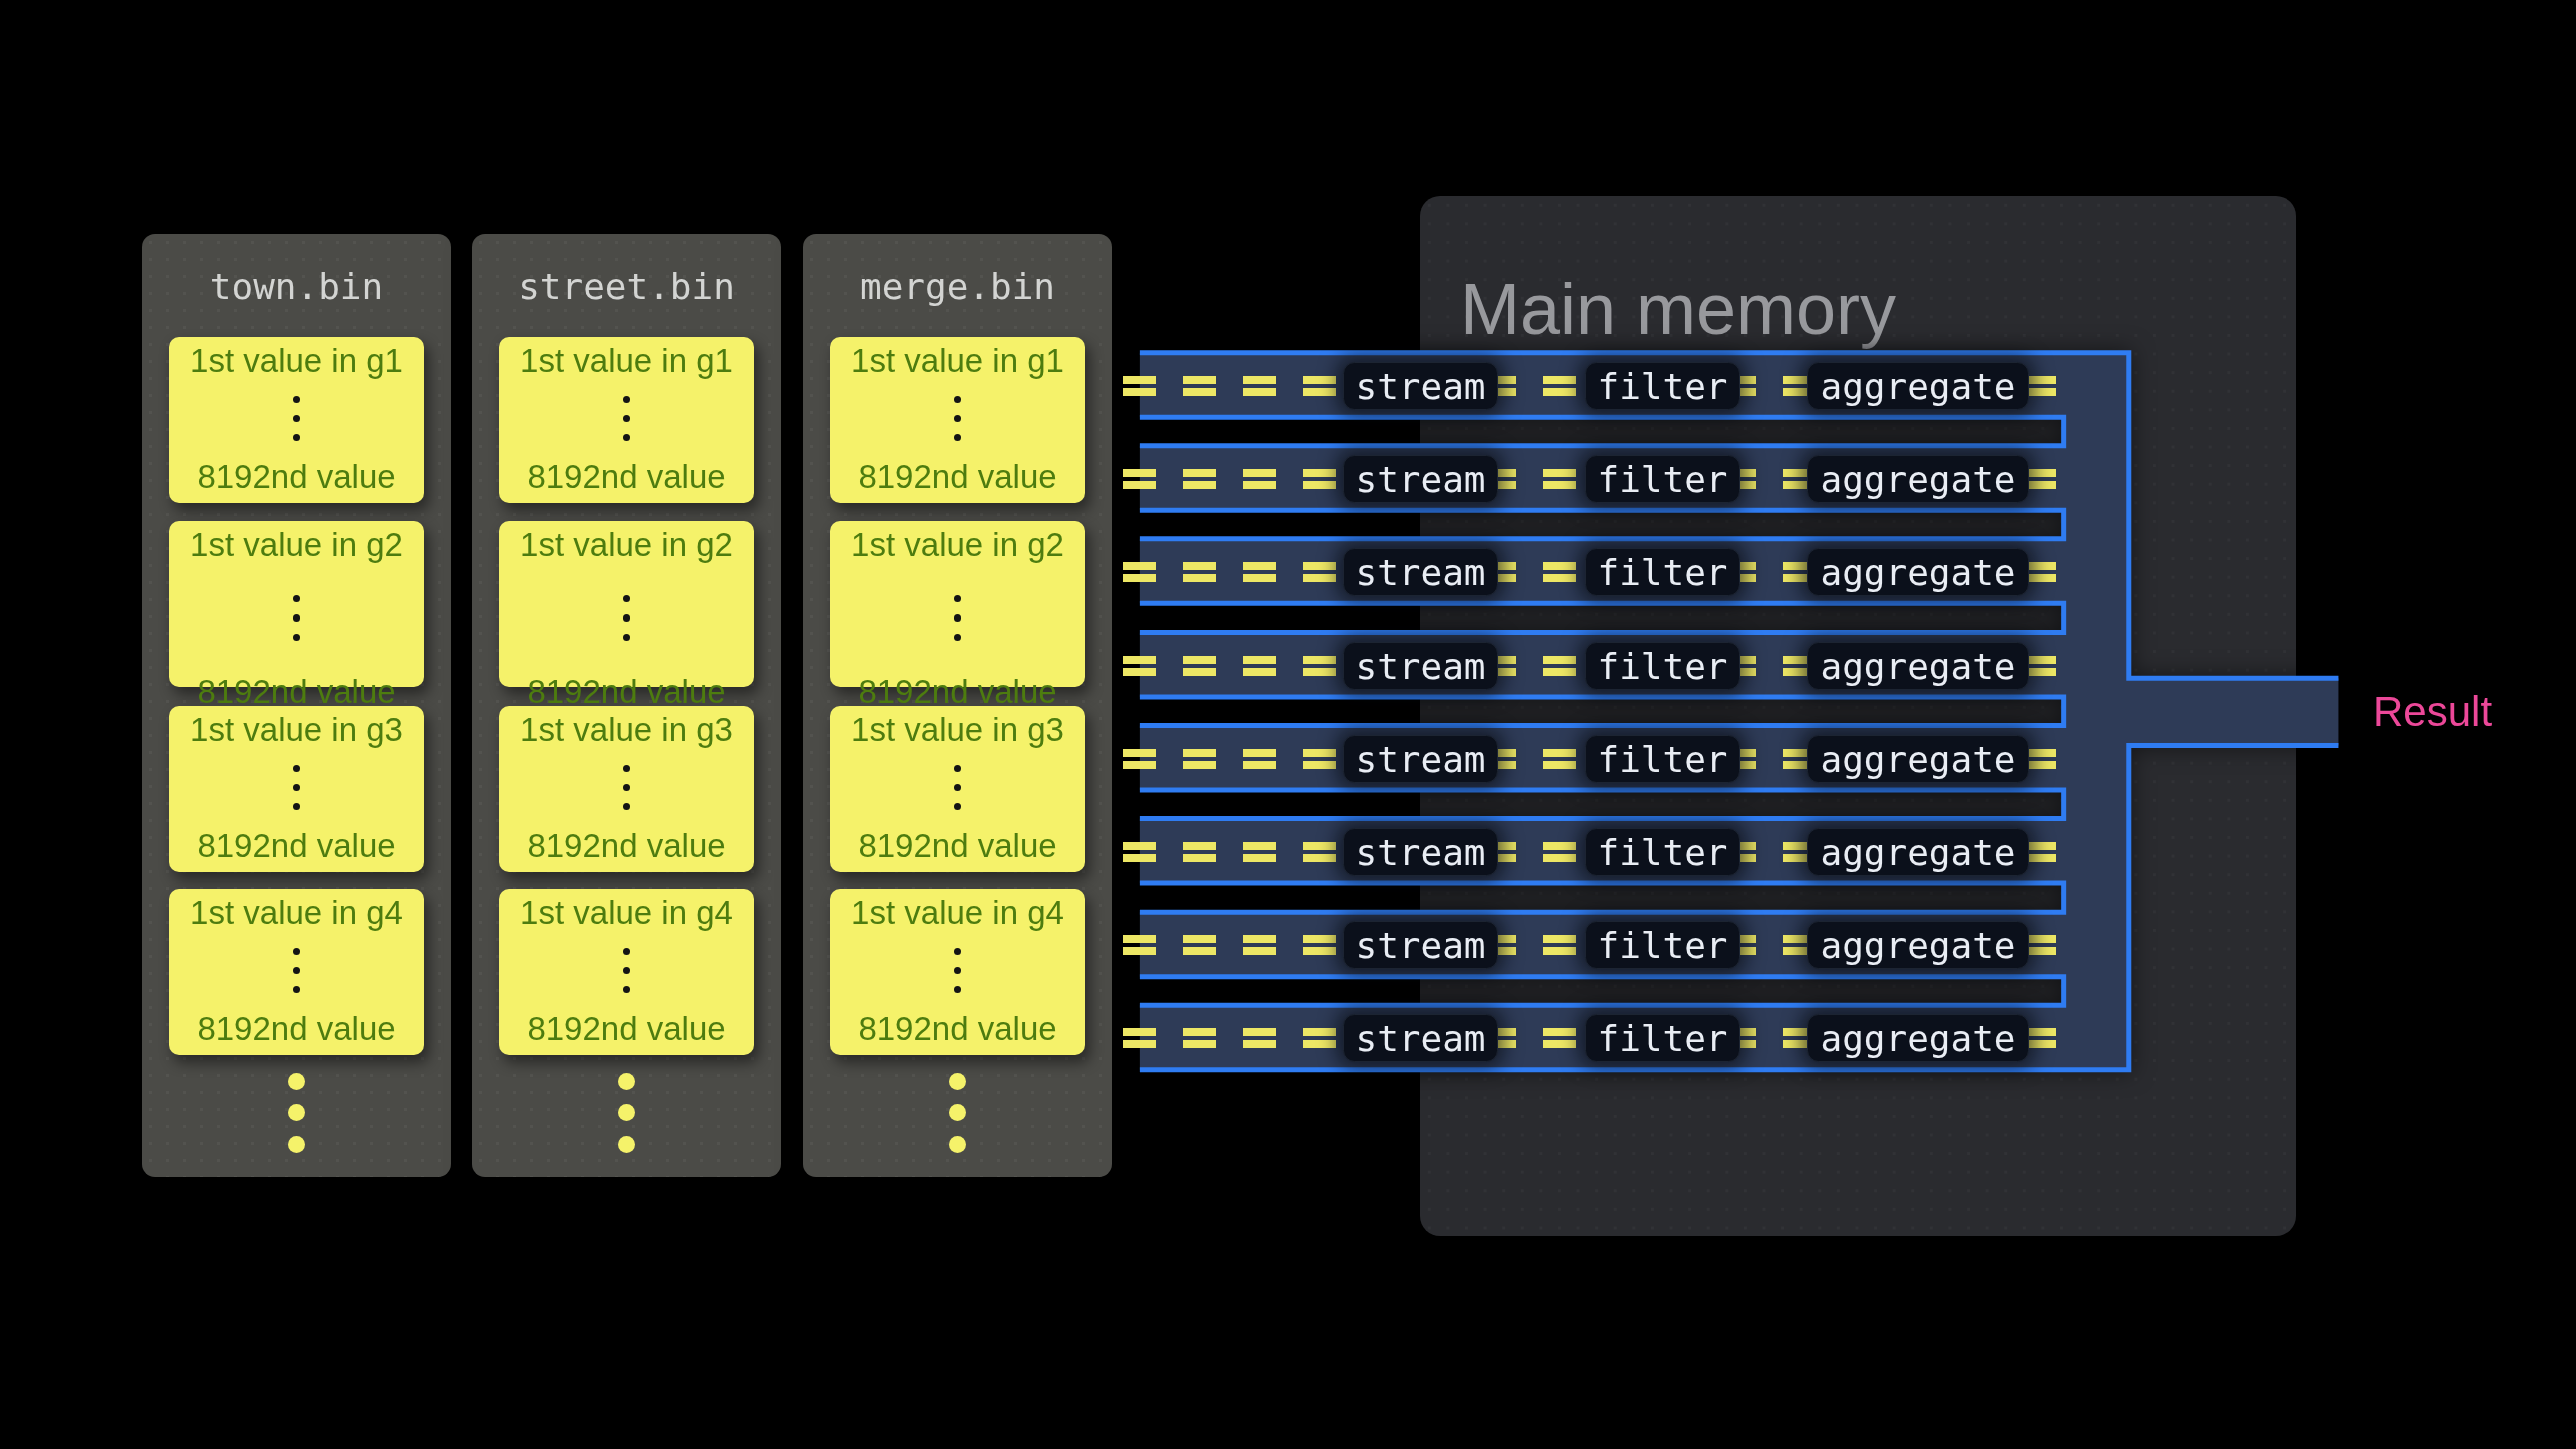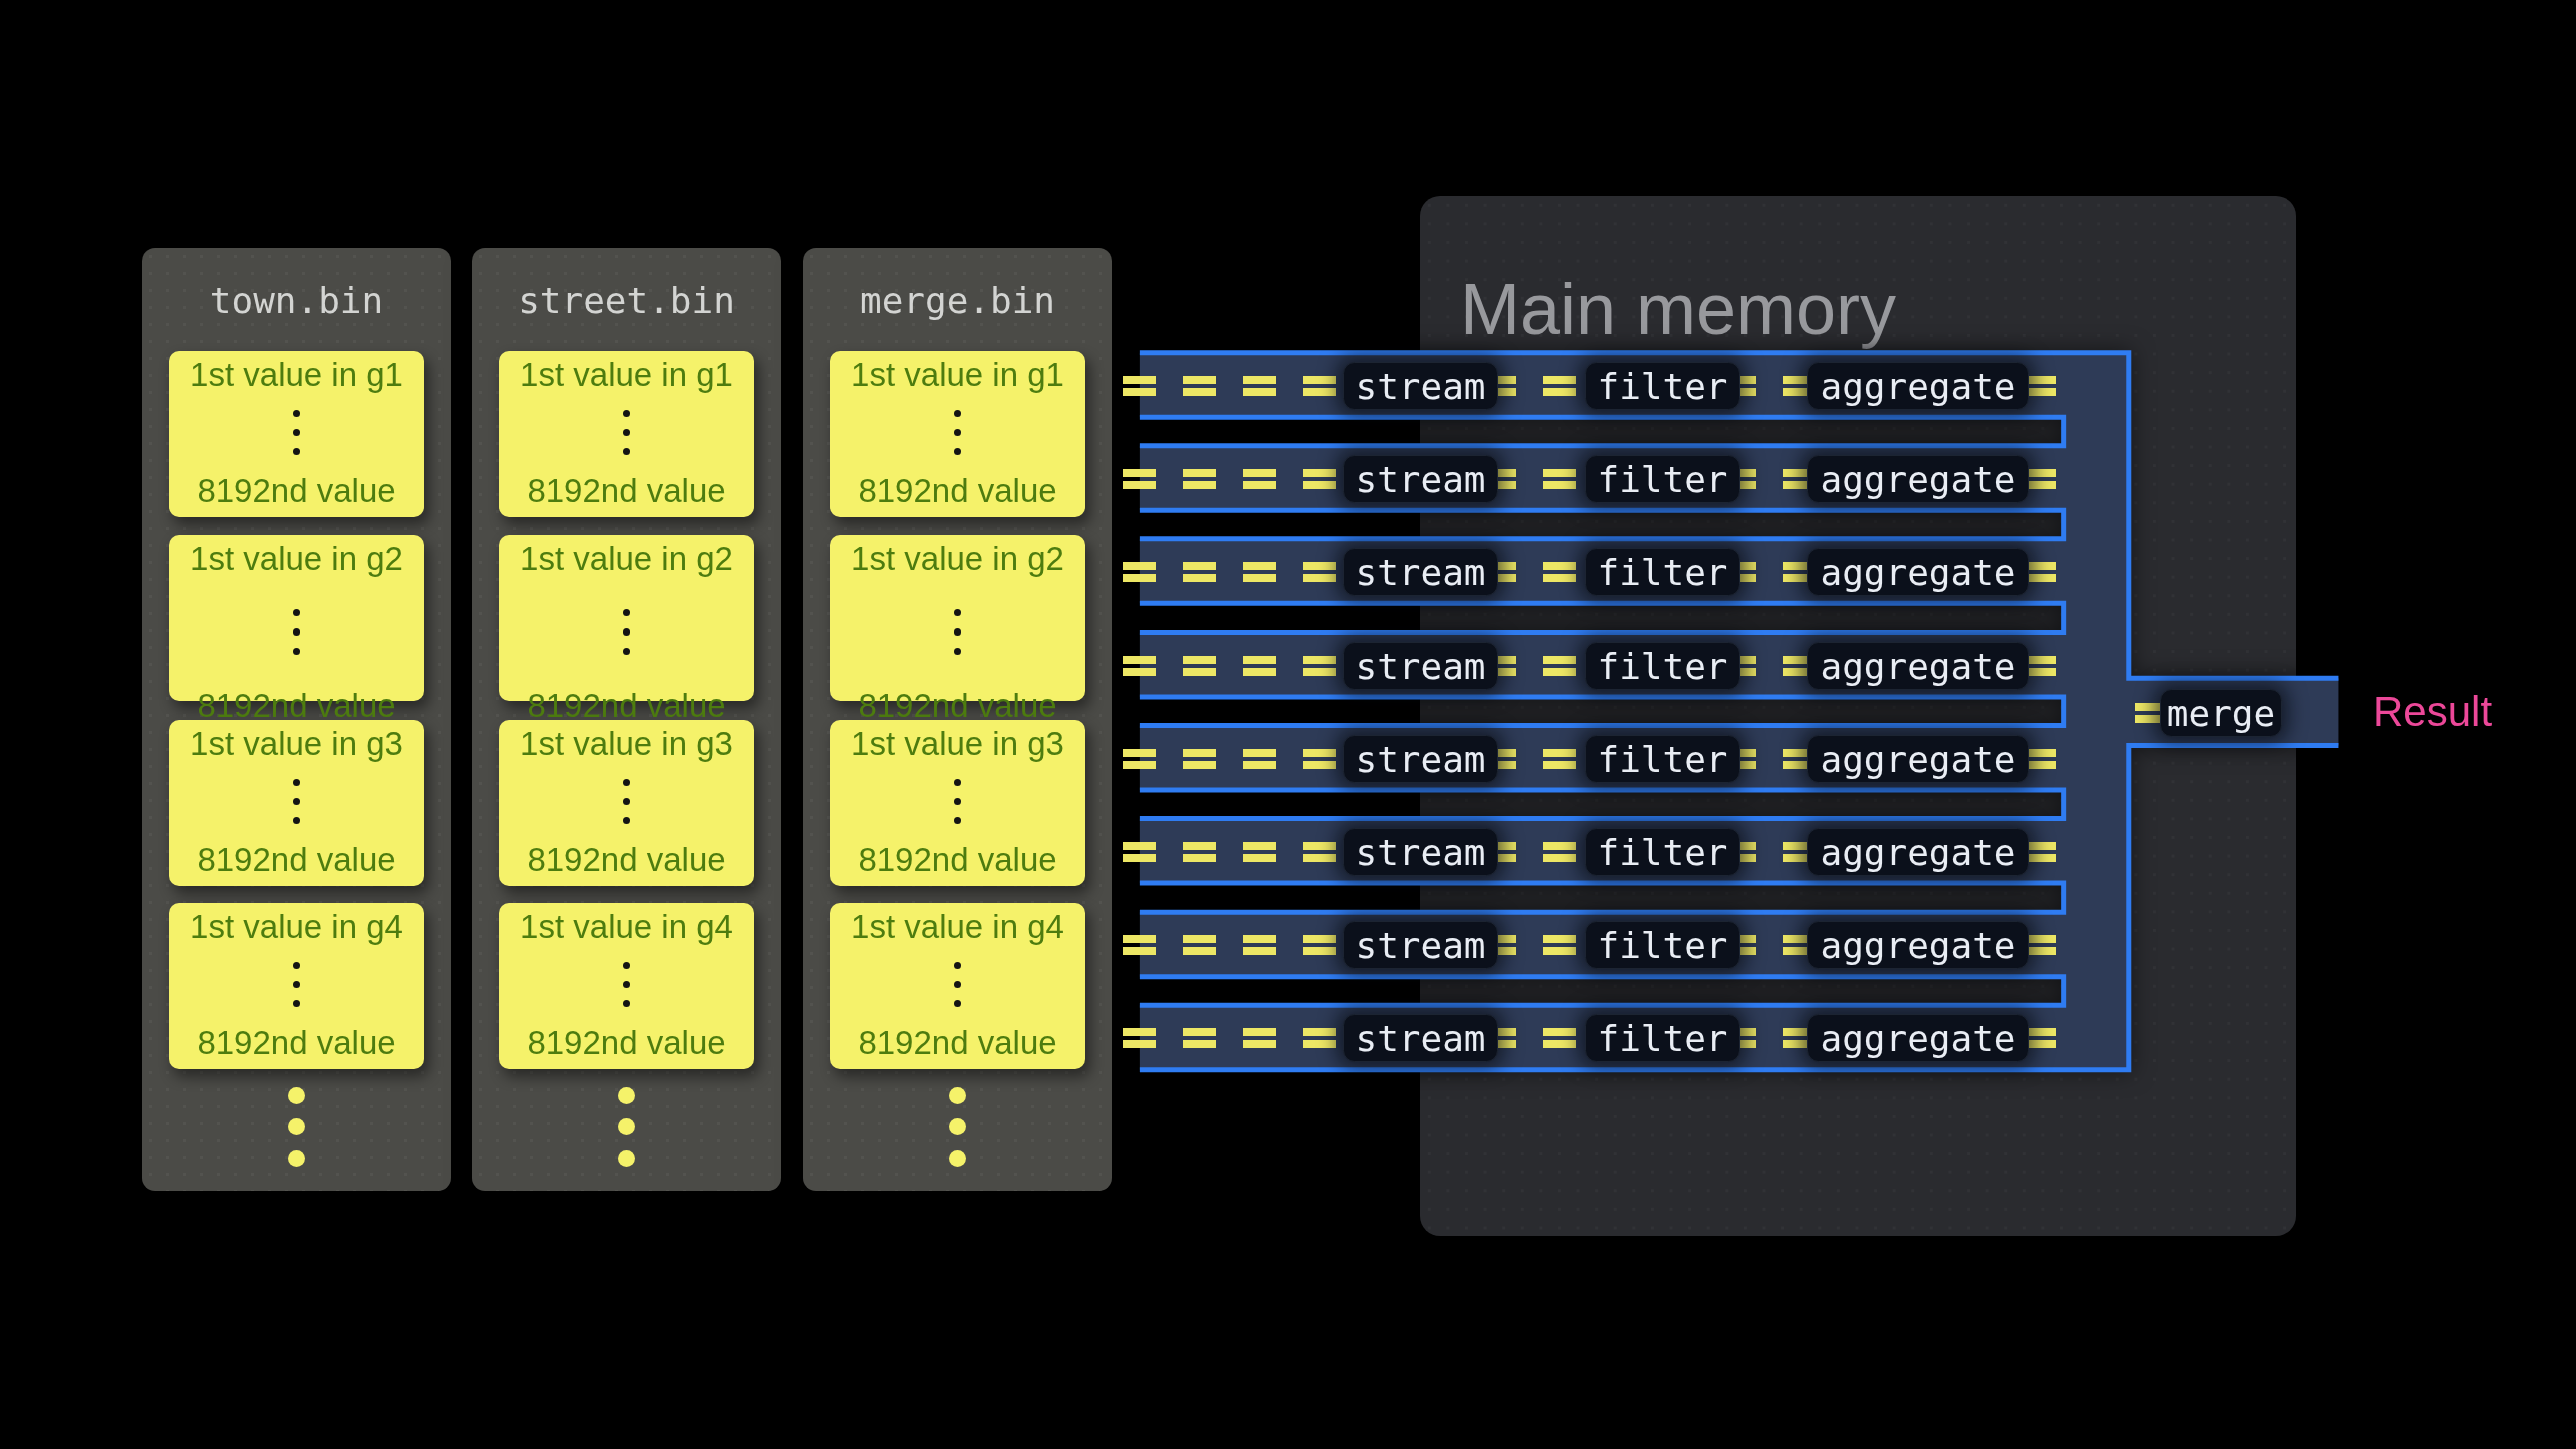--- a/index.html
+++ b/index.html
@@ -5,21 +5,21 @@
   :root{
     --blue:#2f7cf2; --lane:#2e3b57; --dash:#ede765; --boxy:#f5f26a;
     --panel:#4b4b47; --membg:#2a2b2f; --chip:#0b101b;
   }
   *{margin:0;padding:0;box-sizing:border-box;}
   html,body{background:#000;}
   body{font-family:"Liberation Sans",sans-serif;}
   .stage{position:relative;width:2576px;height:1449px;background:#000;overflow:hidden;}
 
   
-  .panel{position:absolute;top:248px;width:309px;height:943px;background:var(--panel);
+  .panel{position:absolute;top:234px;width:309px;height:943px;background:var(--panel);
     border-radius:13px;box-shadow:0 8.6px 24px rgba(0,0,0,.55);
     background-image:radial-gradient(rgba(255,255,255,.045) 1.7px,transparent 1.9px);
     background-size:17px 17px;}
   .panel-title{position:absolute;top:33px;left:0;width:100%;height:39px;line-height:39px;
     text-align:center;font-family:"DejaVu Sans Mono",monospace;font-size:36px;color:#d3d4d2;}
   .vbox{position:absolute;left:27px;width:255px;height:166px;background:var(--boxy);
     border-radius:10px;box-shadow:4.3px 7.2px 14.3px rgba(0,0,0,.45);
     display:flex;flex-direction:column;align-items:center;justify-content:space-between;
     padding:4.3px 0 7.2px 0;}
   .vbox-b1{top:103px;} .vbox-b2{top:287px;gap:31px;} .vbox-b3{top:472px;} .vbox-b4{top:655px;}
@@ -285,22 +285,17 @@
     <span class="chip chip-agg">aggregate</span>
   </div>
   <div class="prow r8">
     <i class="dashline t"></i>
     <i class="dashline b"></i>
     <span class="chip chip-stream">stream</span>
     <span class="chip chip-filter">filter</span>
     <span class="chip chip-agg">aggregate</span>
   </div>
 
-  <div class="mrow">
-    <i class="mdash t"></i>
-    <i class="mdash b"></i>
-    <span class="chip chip-merge">merge</span>
-  </div>
 
   <div class="result">Result</div>
 
 </div>
 
 
 </body></html>

